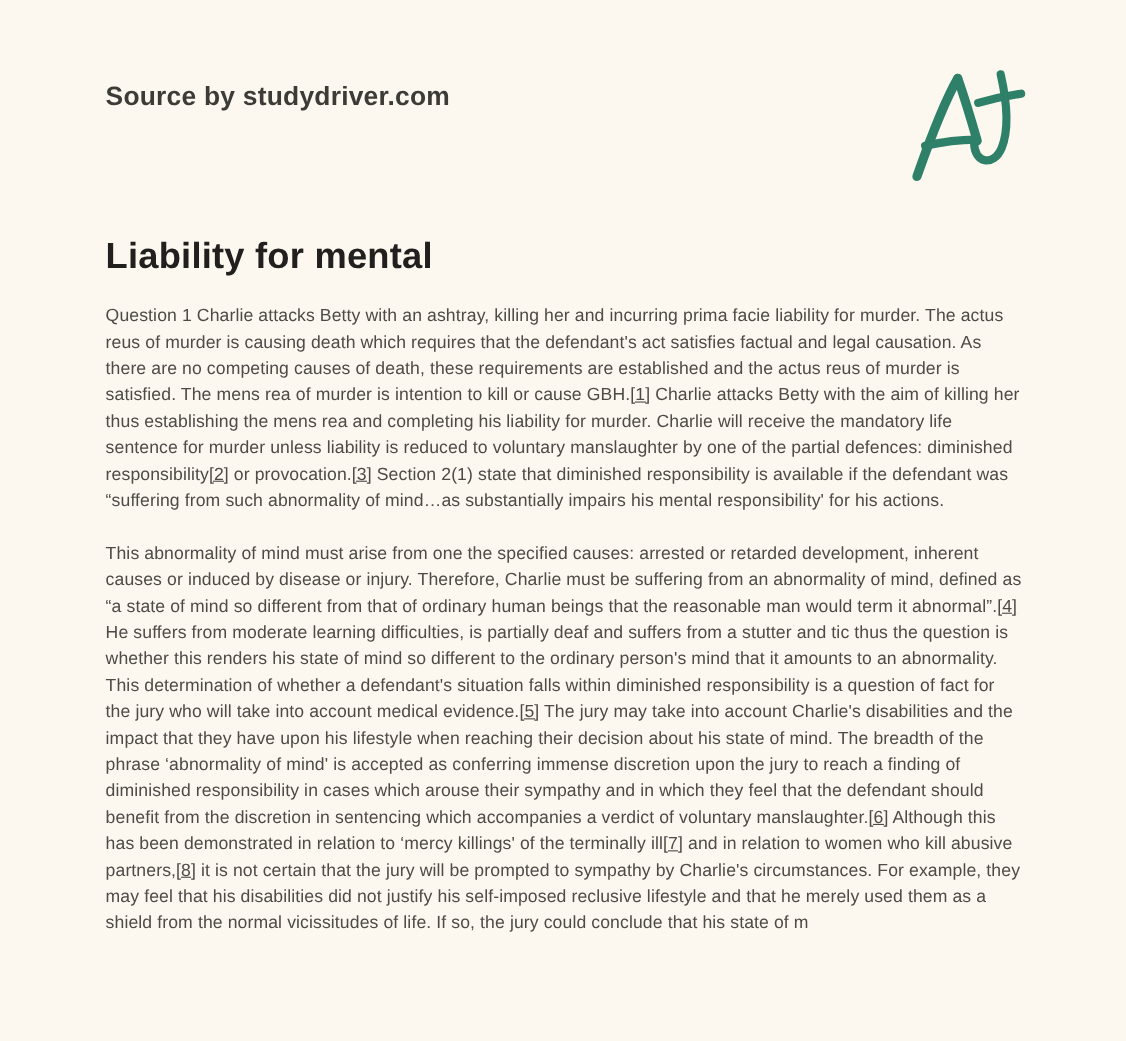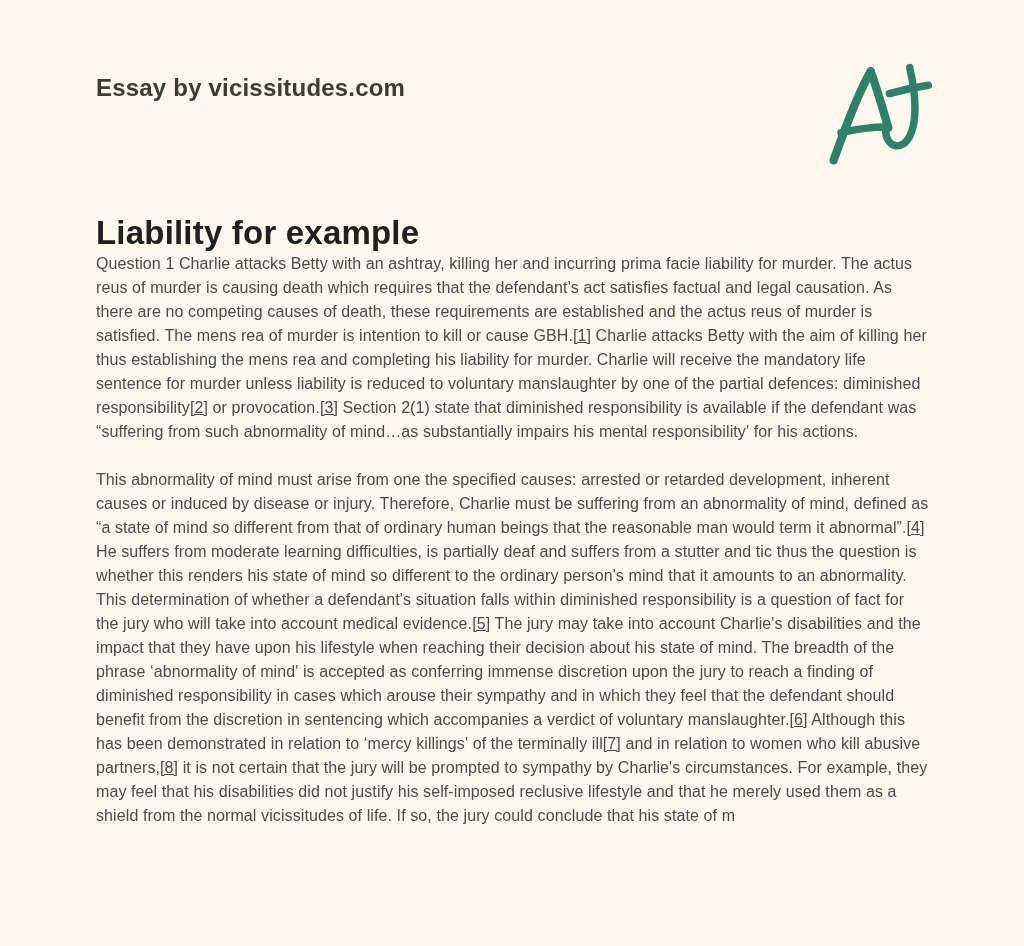--- a/index.html
+++ b/index.html
@@ -39,20 +39,21 @@
     height: 104px;
   }
   .article-title {
     margin-top: 112px;
     font-size: 33px;
     font-weight: 700;
     color: #22201e;
     letter-spacing: 0.2px;
   }
   .body-copy {
+    margin-top: 24px;
     width: 833px;
   }
   .body-copy p {
     font-size: 16px;
     line-height: 24px;
     color: #4e4b47;
     letter-spacing: 0.1px;
   }
   .body-copy p + p {
     margin-top: 24px;
@@ -60,38 +61,38 @@
   .footnote-link {
     color: #4e4b47;
     text-decoration: underline;
   }
 </style>
 </head>
 <body>
 
 <div class="page">
 
-  <div class="doc-header-title">Essay by vicissitudes.com</div>
+  <div class="doc-header-title">Source by studydriver.com</div>
 
 
   <div class="logo">
     <svg width="112" height="104" viewBox="0 0 120 112" fill="none" xmlns="http://www.w3.org/2000/svg">
 
       <path d="M10 106 C 22 72, 36 34, 50 10" stroke="#2e8069" stroke-width="9" stroke-linecap="round" fill="none"></path>
 
       <path d="M50 10 C 57 30, 63 50, 69 71" stroke="#2e8069" stroke-width="9" stroke-linecap="round" fill="none"></path>
 
       <path d="M18 76 C 36 72, 52 70, 67 70" stroke="#2e8069" stroke-width="8" stroke-linecap="round" fill="none"></path>
 
       <path d="M70 34 C 84 30, 98 27, 112 25" stroke="#2e8069" stroke-width="8" stroke-linecap="round" fill="none"></path>
 
       <path d="M92 6 C 97 28, 101 58, 93 78 C 85 97, 66 93, 66 73" stroke="#2e8069" stroke-width="8" stroke-linecap="round" fill="none"></path>
     </svg>
   </div>
 
-  <h1 class="article-title">Liability for example</h1>
+  <h1 class="article-title">Liability for mental</h1>
 
   <div class="body-copy">
     <p>Question 1 Charlie attacks Betty with an ashtray, killing her and incurring prima facie liability for murder. The actus reus of murder is causing death which requires that the defendant's act satisfies factual and legal causation. As there are no competing causes of death, these requirements are established and the actus reus of murder is satisfied. The mens rea of murder is intention to kill or cause GBH.<a href="#" class="footnote-link">[1]</a> Charlie attacks Betty with the aim of killing her thus establishing the mens rea and completing his liability for murder. Charlie will receive the mandatory life sentence for murder unless liability is reduced to voluntary manslaughter by one of the partial defences: diminished responsibility<a href="#" class="footnote-link">[2]</a> or provocation.<a href="#" class="footnote-link">[3]</a> Section 2(1) state that diminished responsibility is available if the defendant was “suffering from such abnormality of mind…as substantially impairs his mental responsibility' for his actions.</p>
     <p>This abnormality of mind must arise from one the specified causes: arrested or retarded development, inherent causes or induced by disease or injury. Therefore, Charlie must be suffering from an abnormality of mind, defined as “a state of mind so different from that of ordinary human beings that the reasonable man would term it abnormal”.<a href="#" class="footnote-link">[4]</a> He suffers from moderate learning difficulties, is partially deaf and suffers from a stutter and tic thus the question is whether this renders his state of mind so different to the ordinary person's mind that it amounts to an abnormality. This determination of whether a defendant's situation falls within diminished responsibility is a question of fact for the jury who will take into account medical evidence.<a href="#" class="footnote-link">[5]</a> The jury may take into account Charlie's disabilities and the impact that they have upon his lifestyle when reaching their decision about his state of mind. The breadth of the phrase ‘abnormality of mind' is accepted as conferring immense discretion upon the jury to reach a finding of diminished responsibility in cases which arouse their sympathy and in which they feel that the defendant should benefit from the discretion in sentencing which accompanies a verdict of voluntary manslaughter.<a href="#" class="footnote-link">[6]</a> Although this has been demonstrated in relation to ‘mercy killings' of the terminally ill<a href="#" class="footnote-link">[7]</a> and in relation to women who kill abusive partners,<a href="#" class="footnote-link">[8]</a> it is not certain that the jury will be prompted to sympathy by Charlie's circumstances. For example, they may feel that his disabilities did not justify his self-imposed reclusive lifestyle and that he merely used them as a shield from the normal vicissitudes of life. If so, the jury could conclude that his state of m</p>
   </div>
 
 </div>
 
 </body></html>

